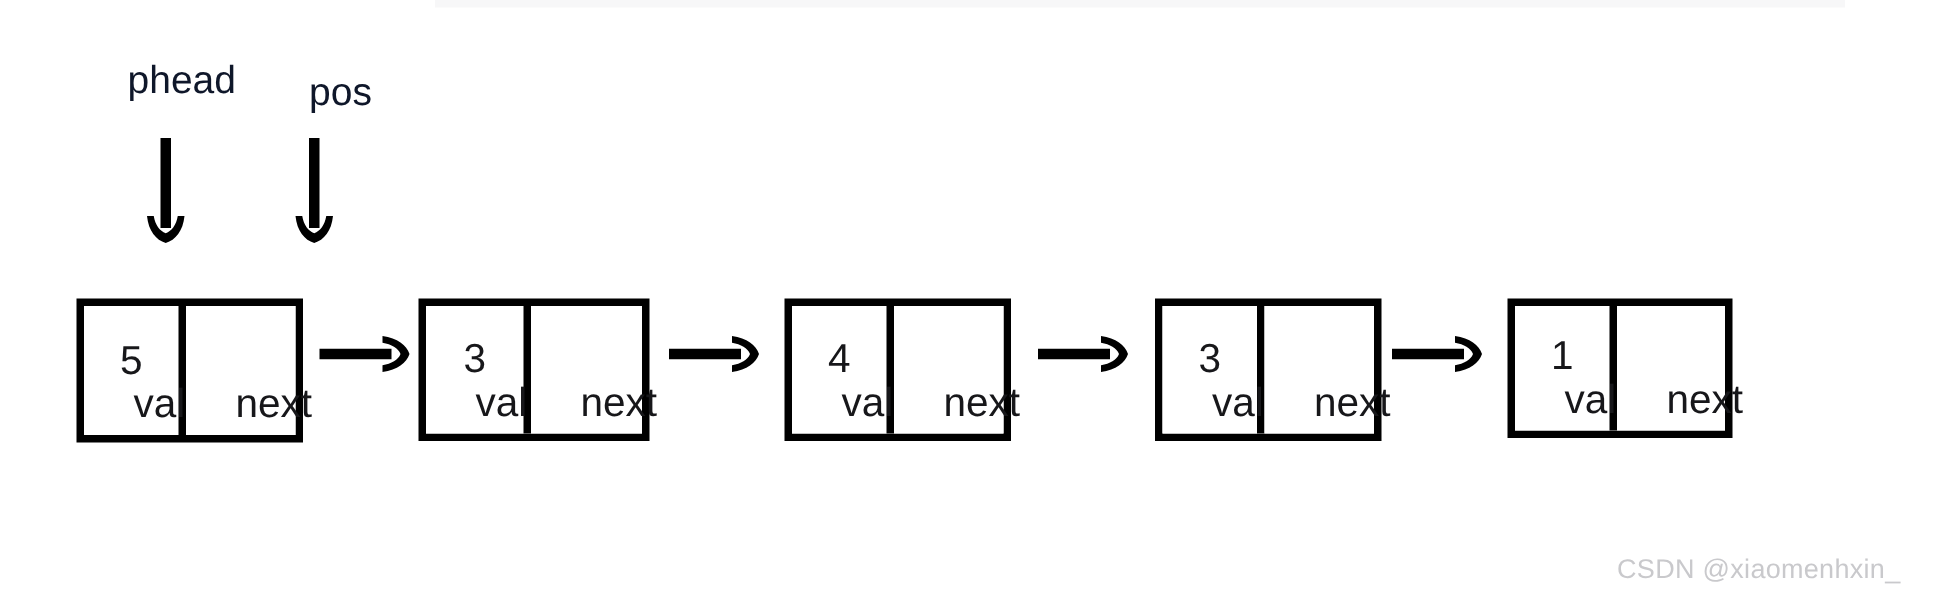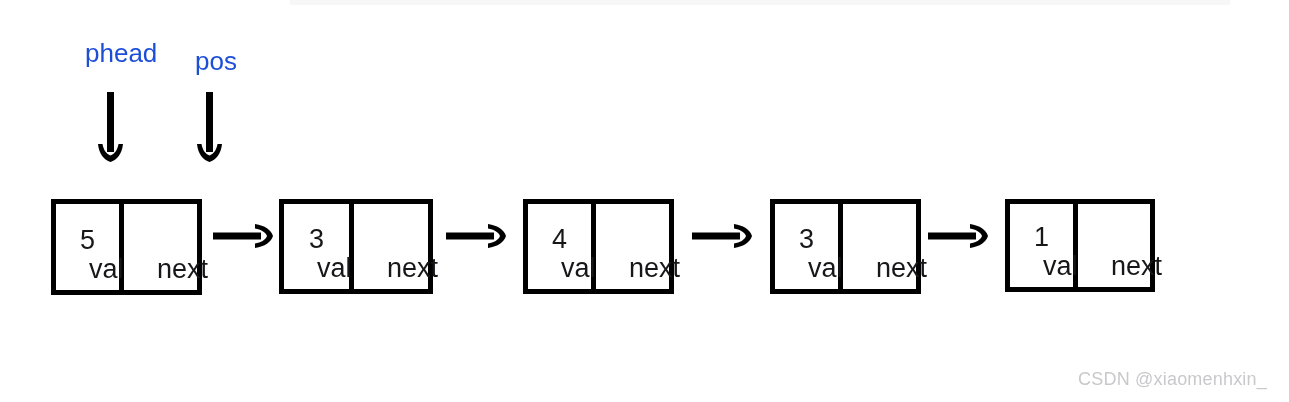--- a/index.html
+++ b/index.html
@@ -27,21 +27,21 @@
     height: 5px;
     background: #f7f7f8;
   }
 
   
   .ptr-label {
     position: absolute;
     font-family: "Liberation Sans", sans-serif;
     font-size: 26px;
     line-height: 1;
-    color: #1d4ed8;
+    color: #0f172a;
     white-space: nowrap;
   }
 
   
   .down-arrow {
     position: absolute;
   }
   .down-arrow svg, .right-arrow svg {
     display: block;
     overflow: visible;
@@ -104,21 +104,21 @@
 </style>
 </head>
 <body>
 
 <div id="canvas">
 
   <div class="top-band"></div>
 
   <div class="ptr-label" style="left:85px; top:40px;">phead</div>
 
-  <div class="ptr-label" style="left:195px; top:48px;text-align:right;">pos</div>
+  <div class="ptr-label" style="left:206px; top:48px;text-align:right;">pos</div>
 
   <div class="down-arrow" style="left:96px; top:92px;">
     <svg width="30" height="72" viewBox="0 0 30 72" aria-hidden="true">
       <rect x="11" y="0" width="7" height="60" fill="#000000"></rect>
       <path d="M2 52 C 3 62, 8 68, 14.5 70 C 21 68, 26 62, 27 52
                L 22.5 52 C 21.5 58, 18.5 62, 14.5 63.5
                C 10.5 62, 7.5 58, 6.5 52 Z" fill="#000000"></path>
     </svg>
   </div>
 

